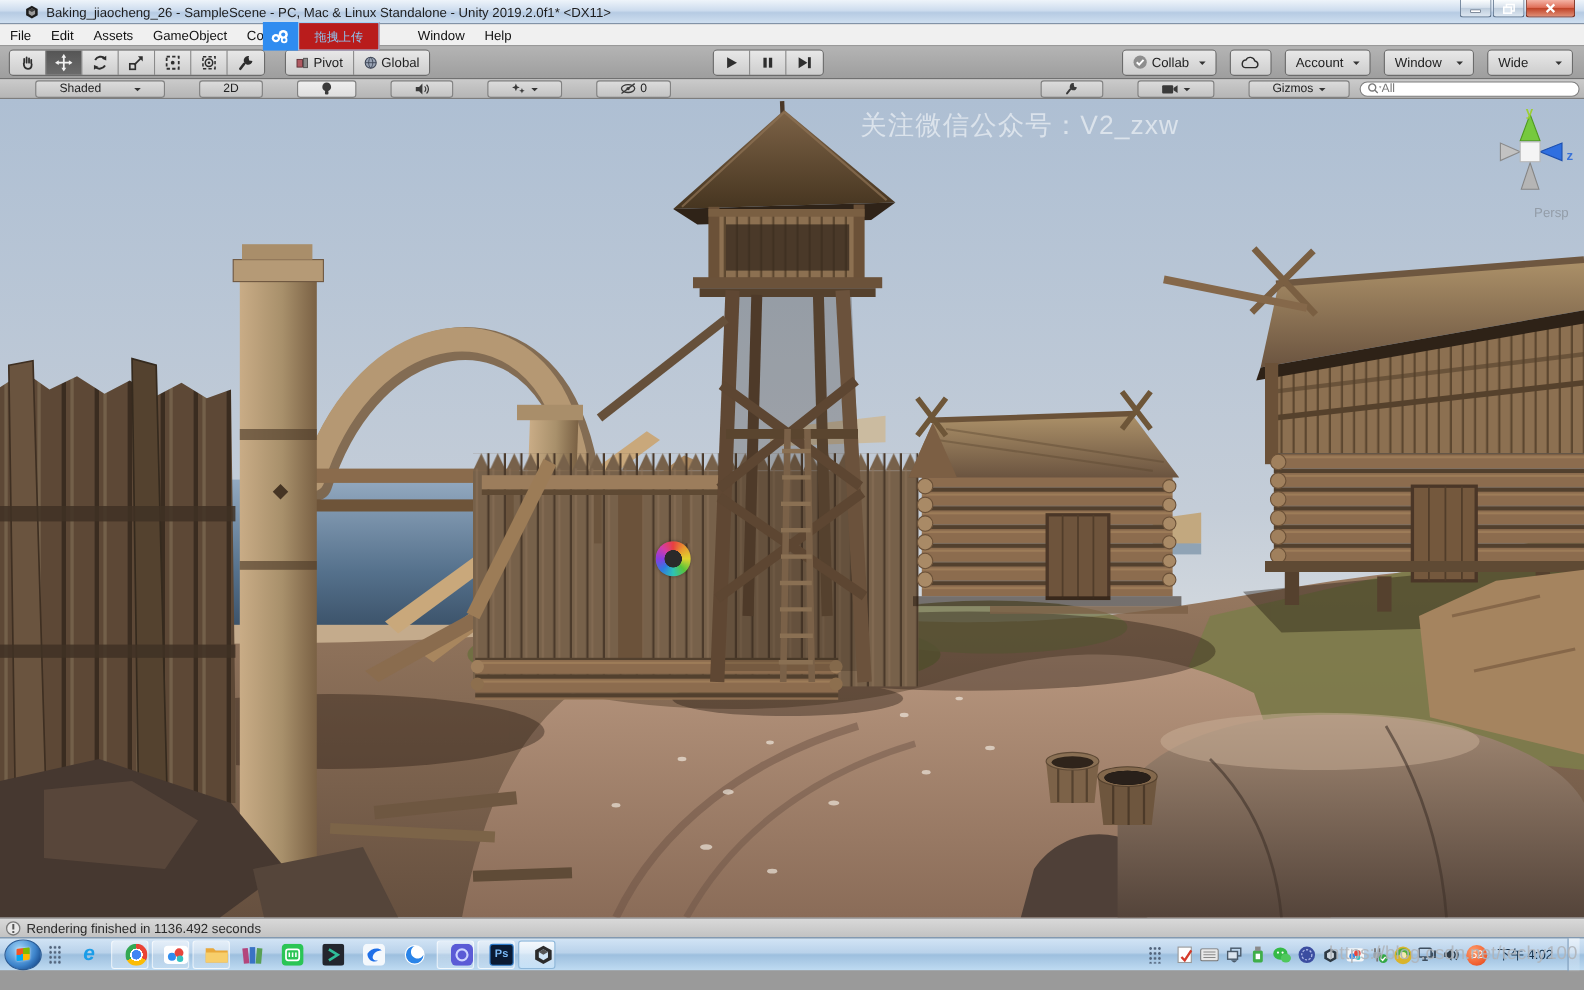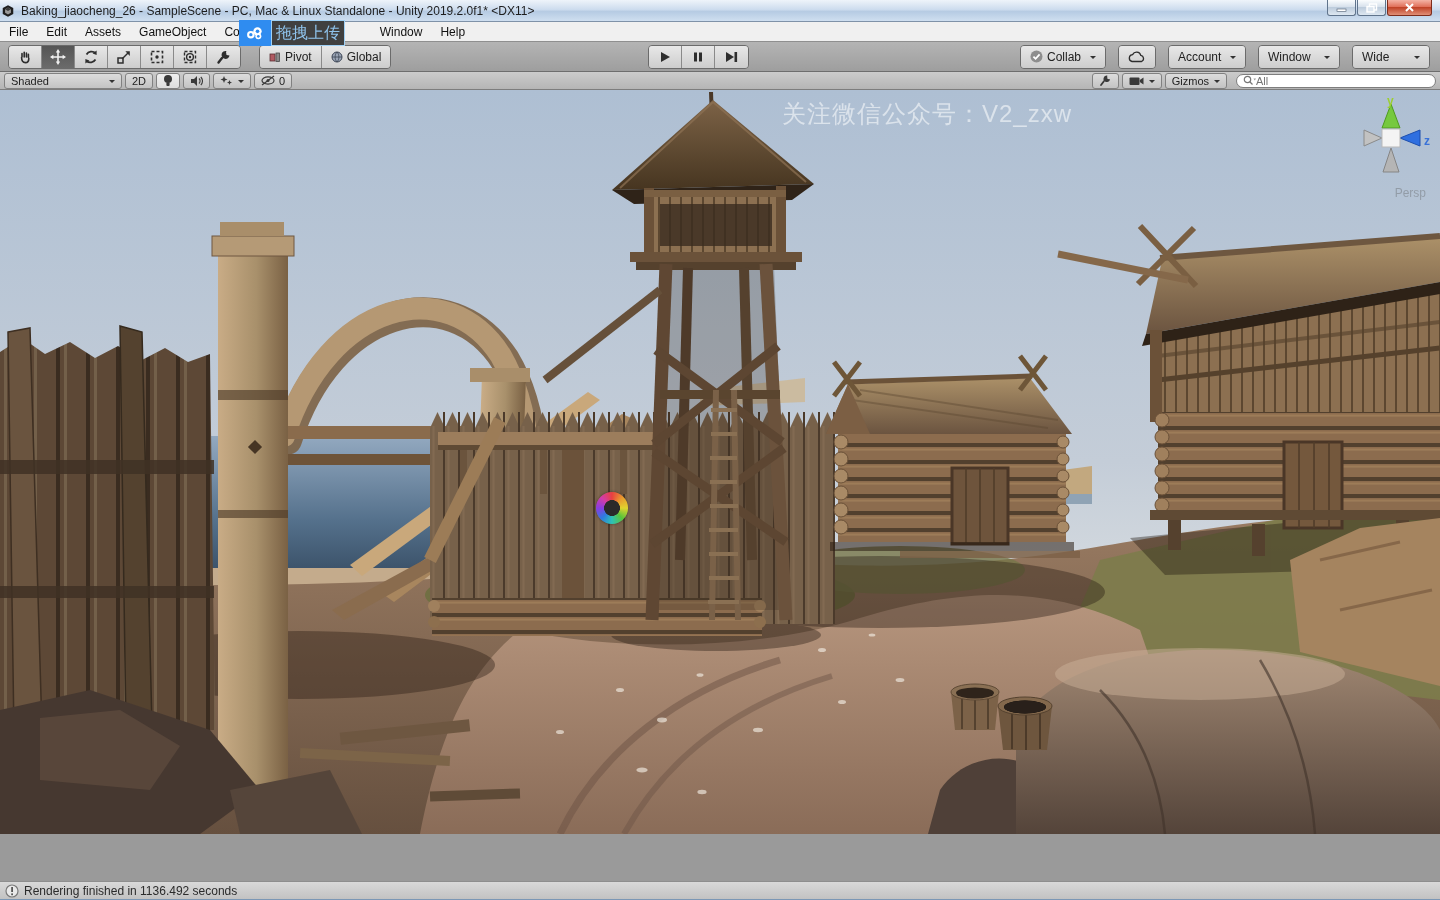--- a/index.html
+++ b/index.html
@@ -3,39 +3,39 @@
 <meta charset="utf-8">
 <style>
   * { margin:0; padding:0; box-sizing:border-box; }
   html,body { width:1440px; height:900px; overflow:hidden; background:#000;
               font-family:"Liberation Sans", sans-serif; }
   #screen { position:relative; width:1440px; height:900px; background:#9a9a9a; }
 
   
   .titlebar { height:22px; display:flex; align-items:center;
     background:linear-gradient(#eef4fa,#cddcee 45%,#b6cbe3 55%,#cfdff0);
-    border-bottom:1px solid #7f92a8; padding-left:1px; position:relative; }
+    border-bottom:1px solid #7f92a8; padding-left:22px; position:relative; }
   .titlebar .ttl { font-size:12px; color:#1d1d1d; margin-left:6px; white-space:nowrap; }
   .winbtns { position:absolute; right:8px; top:0; display:flex; gap:1px; }
   .winbtn { width:29px; height:16px; border:1px solid #60748c; border-top:none;
     border-radius:0 0 3px 3px; display:flex; align-items:center; justify-content:center;
     background:linear-gradient(#fbfdfe,#d7e1ec 45%,#bdccdc 50%,#dde7f1); }
   .winbtn.close { width:45px; border-color:#7e2d1c;
     background:linear-gradient(#f4b3a5,#e0705a 45%,#c04328 50%,#e08f77); }
 
   
   .menubar { height:20px; background:#f0f0f0; border-bottom:1px solid #8f8f8f;
     display:flex; align-items:center; font-size:12px; color:#111; position:relative; }
   .menu-item { padding:0 9px; line-height:20px; }
   .upload-overlay { position:absolute; left:239px; top:-2px; height:26px; display:flex;
     z-index:20; }
   .upload-overlay .logo { width:32px; height:26px; background:#2f8cf0; display:flex;
     align-items:center; justify-content:center; }
-  .upload-overlay .chip { width:74px; background:#404040; border:1px solid #9fd0f5;
-    color:#8fc3ec; font-size:16px; display:flex; align-items:center; justify-content:center; }
+  .upload-overlay .chip { width:74px; background:#b91c1c; border:1px solid #9fd0f5;
+    color:#8fc3ec; font-size:11px; display:flex; align-items:center; justify-content:center; }
 
   
   .toolbar { height:30px; background:linear-gradient(#b4b4b4,#9e9e9e);
     border-bottom:1px solid #6d6d6d; display:flex; align-items:center; position:relative; }
   .tgroup { display:flex; border:1px solid #6b6b6b; border-radius:4px; overflow:hidden;
     height:24px; }
   .tbtn { width:33px; height:22px; display:flex; align-items:center; justify-content:center;
     background:linear-gradient(#e8e8e8,#cdcdcd); border-right:1px solid #8a8a8a; }
   .tbtn:last-child { border-right:none; }
   .tbtn.sel { background:linear-gradient(#555,#6b6b6b); }
@@ -54,23 +54,23 @@
   .tab { margin-left:4px; height:17px; padding:0 10px 0 6px; display:flex; gap:4px;
     align-items:center; font-size:11.5px; color:#1e1e1e;
     background:linear-gradient(#cdcdcd,#b2b2b2); border:1px solid #757575;
     border-bottom:none; border-radius:4px 4px 0 0; }
   .panelmenu { position:absolute; right:6px; top:3px; }
 
   
   .scenebar { height:18px; background:linear-gradient(#cbcbcb,#b5b5b5);
     border-bottom:1px solid #7d7d7d; display:flex; align-items:center; font-size:11px;
     color:#222; padding:0 4px; position:relative; }
-  .sbtn { height:16px; display:flex; align-items:center; padding:0 6px;
+  .sbtn { height:16px; display:flex; align-items:center; padding:0 21px;
     background:linear-gradient(#dcdcdc,#c3c3c3); border:1px solid #818181;
-    border-radius:3px; margin-right:3px; }
+    border-radius:3px; margin-right:3px;margin-left:28px; }
   .sbtn.on { background:linear-gradient(#efefef,#dedede); }
   .sright { position:absolute; right:4px; display:flex; align-items:center; }
   .search { display:flex; align-items:center; width:200px; height:14px; background:#fff;
     border:1px solid #7e7e7e; border-radius:8px; padding:0 6px; margin-left:6px; }
   .search input { border:none; outline:none; width:160px; font-size:11px; color:#333;
     background:transparent; font-family:"Liberation Sans",sans-serif; }
 
   
   .viewport { position:relative; width:1440px; height:744px; background:#b9c5d6; }
   .viewport svg.scene { position:absolute; inset:0; }
@@ -89,21 +89,21 @@
   .gizmo .axis-y { position:absolute; left:33px; top:-2px; color:#9ccf32; font-size:12px;
     font-weight:bold; }
   .gizmo .axis-z { position:absolute; right:-2px; top:38px; color:#3a72d8; font-size:12px;
     font-weight:bold; }
   .persp { position:absolute; right:14px; top:96px; font-size:12px; color:#555;
     opacity:.35; }
 
   
   .statusbar { height:18px; background:linear-gradient(#d9d9d9,#c2c2c2);
     border-top:1px solid #8e8e8e; display:flex; align-items:center; gap:5px;
-    padding:0 5px; font-size:12px; color:#2b2b2b;margin-top:47px; }
+    padding:0 5px; font-size:12px; color:#2b2b2b; }
 
   
   .taskbar { height:30px; position:relative; display:flex; align-items:center;
     background:linear-gradient(#d2e4f5,#b9d2ea 45%,#9dbfde 52%,#bfdbf2);
     border-top:1px solid #7b97b5; }
   .orb { width:34px; height:28px; margin:0 6px 0 4px; border-radius:50%;
     background:radial-gradient(circle at 38% 30%, #9fd4f7, #3f86cd 55%, #16498c 85%);
     border:1px solid #2a5a92; display:flex; align-items:center; justify-content:center; }
   .flag { width:12px; height:11px; border-radius:1px; transform:skewY(-6deg);
     background:conic-gradient(#7fba00 0 25%, #ffb900 0 50%, #05a6f0 0 75%, #f35325 0 100%);

